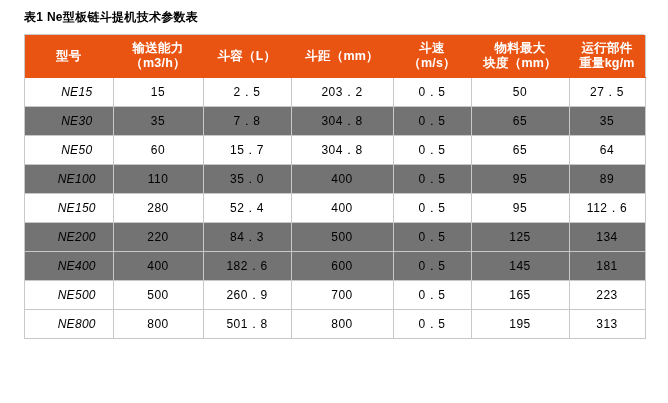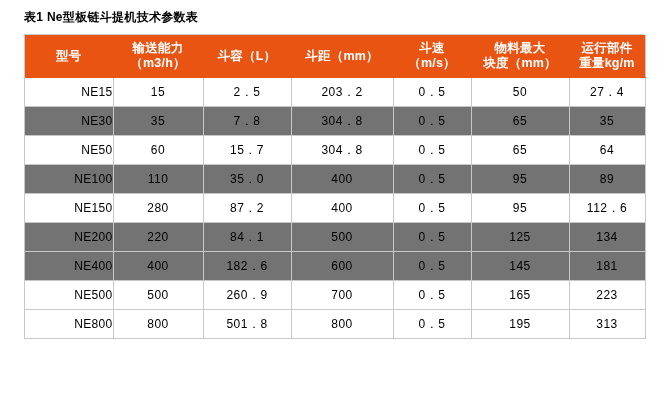--- a/index.html
+++ b/index.html
@@ -67,23 +67,24 @@
   }
   table.spec tbody td {
     height: 28px;
     background: #ffffff;
     letter-spacing: 0.5px;
   }
   table.spec tbody tr.alt td {
     background: #737373;
   }
   table.spec tbody td.model {
-    text-align: right;
+    text-align: center;
     padding-left: 16px;
     letter-spacing: 0.3px;
+    font-style: italic;
   }
   col.c0 { width: 88px; }
   col.c1 { width: 90px; }
   col.c2 { width: 88px; }
   col.c3 { width: 102px; }
   col.c4 { width: 78px; }
   col.c5 { width: 98px; }
   col.c6 { width: 76px; }
 </style>
 </head>
@@ -134,21 +135,21 @@
         </tr>
       </thead>
       <tbody>
         <tr>
           <td class="model">NE15</td>
           <td>15</td>
           <td>2．5</td>
           <td>203．2</td>
           <td>0．5</td>
           <td>50</td>
-          <td>27．4</td>
+          <td>27．5</td>
         </tr>
         <tr class="alt">
           <td class="model">NE30</td>
           <td>35</td>
           <td>7．8</td>
           <td>304．8</td>
           <td>0．5</td>
           <td>65</td>
           <td>35</td>
         </tr>
@@ -166,30 +167,30 @@
           <td>110</td>
           <td>35．0</td>
           <td>400</td>
           <td>0．5</td>
           <td>95</td>
           <td>89</td>
         </tr>
         <tr>
           <td class="model">NE150</td>
           <td>280</td>
-          <td>87．2</td>
+          <td>52．4</td>
           <td>400</td>
           <td>0．5</td>
           <td>95</td>
           <td>112．6</td>
         </tr>
         <tr class="alt">
           <td class="model">NE200</td>
           <td>220</td>
-          <td>84．1</td>
+          <td>84．3</td>
           <td>500</td>
           <td>0．5</td>
           <td>125</td>
           <td>134</td>
         </tr>
         <tr class="alt">
           <td class="model">NE400</td>
           <td>400</td>
           <td>182．6</td>
           <td>600</td>

